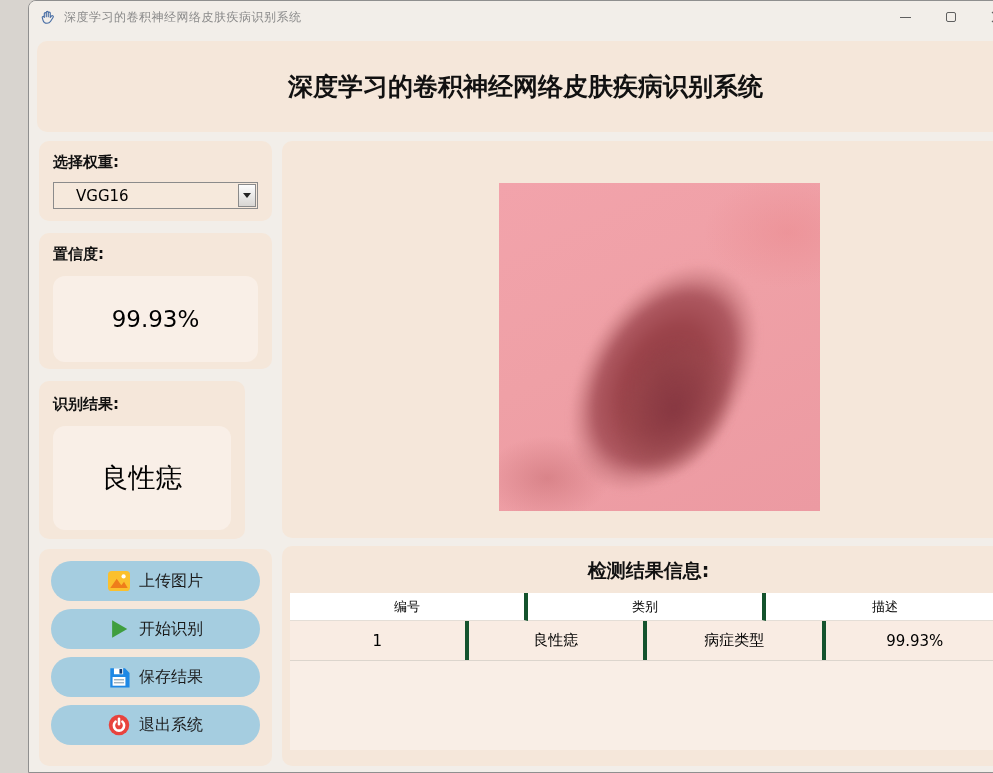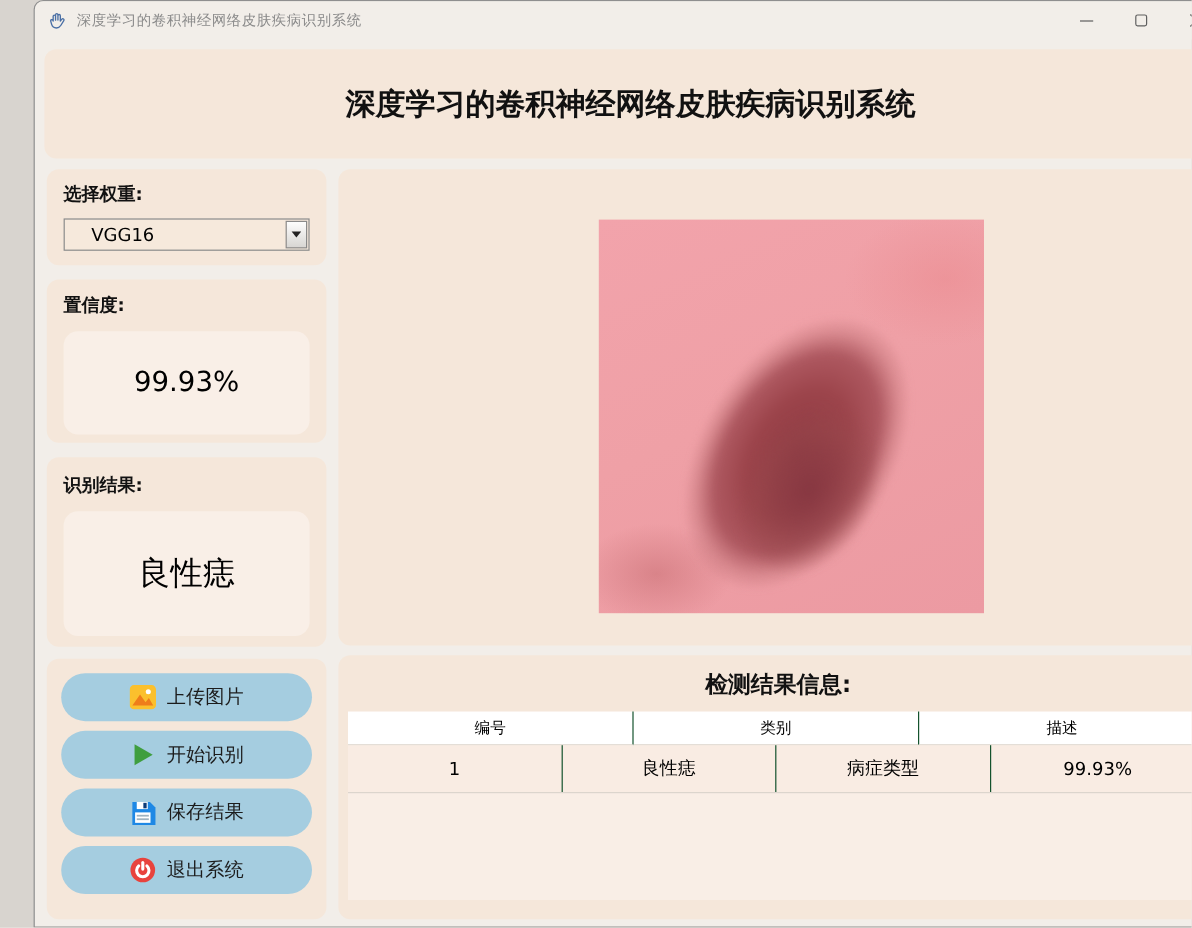--- a/index.html
+++ b/index.html
@@ -35,21 +35,21 @@
     background:#f5e7da; border-radius:10px;
     display:flex; align-items:center; justify-content:center;
   }
   .header-title { font-size:25px; font-weight:bold; color:#111; }
   
   .panel {
     position:absolute; background:#f5e7da; border-radius:10px;
   }
   .p-weights { left:10px; top:140px; width:233px; height:80px; padding:12px 14px; }
   .p-conf    { left:10px; top:232px; width:233px; height:136px; padding:12px 14px; }
-  .p-result  { left:10px; top:380px; width:233px; height:158px; padding:14px 14px; }
+  .p-result  { left:10px; top:380px; width:206px; height:158px; padding:14px 14px; }
   .p-buttons { left:10px; top:548px; width:233px; height:217px; padding:12px 12px;
                display:flex; flex-direction:column; gap:8px; }
   .section-label { font-size:15px; font-weight:bold; color:#111; }
   
   .combo {
     position:relative; margin-top:10px; height:27px;
     background:#f6e9dc; border:1px solid #8b8b8b;
     display:flex; align-items:center; padding-left:22px; cursor:default;
   }
   .combo-value { font-size:15px; color:#000; }
@@ -112,21 +112,21 @@
   }
   .results-label { font-size:19px; font-weight:bold; color:#111; padding-left:3px;text-align:center; }
   .results-table {
     margin-top:9px; width:714px; height:157px; background:#f9eee6;
   }
   .t-row { display:flex; width:100%; }
   .t-head { background:#ffffff; height:28px; }
   .t-data { background:#f9ece3; height:40px; border-bottom:1px solid #dcd5cd; }
   .t-cell {
     flex:1 1 25%; display:flex; align-items:center; justify-content:center;
-    border-right:1px solid #14532d; overflow:hidden;
+    border-right:4px solid #14532d; overflow:hidden;
   }
   .t-cell:last-child { border-right:none; }
   .t-head .t-cell { font-size:13px; color:#000; border-bottom:1px solid #e4ded7; }
   .t-data .t-cell { font-size:15px; color:#000; }
   .conf-green { color:#1f9d3f; }
 </style>
 </head>
 <body>
 
 <div class="window">

